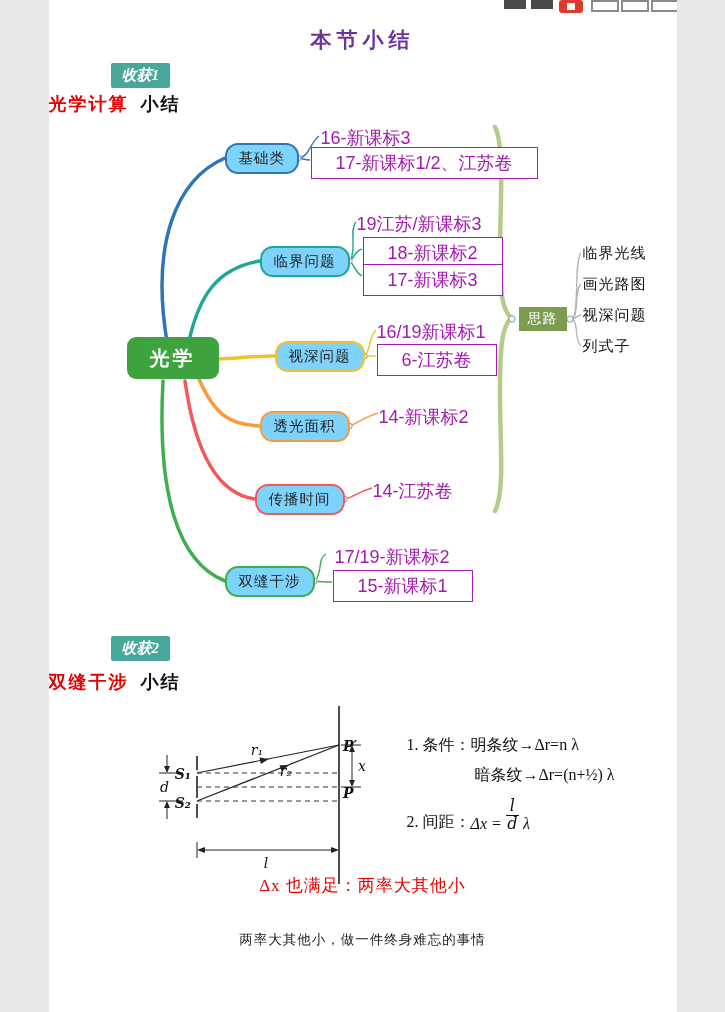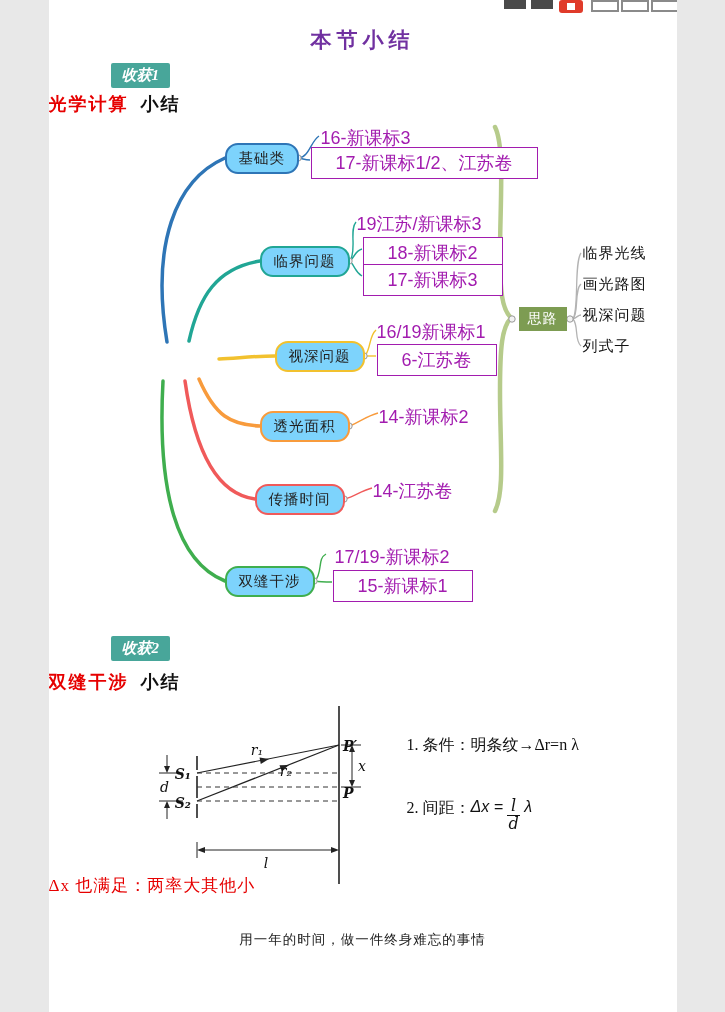--- a/index.html
+++ b/index.html
@@ -46,27 +46,27 @@
         padding:3px 9px;border-radius:0;z-index:3;letter-spacing:1px}
   .ritem{position:absolute;left:534px;font-size:15px;font-weight:normal;color:#111;z-index:3;white-space:nowrap;letter-spacing:1px}
 
   .diagram{position:absolute;left:90px;top:700px;z-index:2}
   .dlabel{font-family:"DejaVu Serif",serif;font-style:italic;font-size:14px;fill:#111}
   .dbold{font-weight:bold}
 
   .note-line{position:absolute;font-family:"Liberation Serif",serif;font-size:16px;color:#111;white-space:nowrap;z-index:3}
   .note1{left:358px;top:735px}
   .note2{left:426px;top:765px}
-  .note3{left:358px;top:798px;display:flex;align-items:flex-start}
-  .ital{font-style:italic;font-family:Liberation Sans, sans-serif}
+  .note3{left:358px;top:798px;display:flex;align-items:flex-end}
+  .ital{font-style:italic;font-family:Liberation Serif, serif}
   .frac{display:inline-flex;flex-direction:column;vertical-align:middle;text-align:center;
         margin:0 4px;font-style:italic;font-family:"DejaVu Serif",serif;line-height:1.05}
   .frac .num{border-bottom:1.2px solid #111;padding:0 4px}
 
-  .rednote{position:absolute;left:0;right:0;top:874px;text-align:left;color:#E60000;
+  .rednote{position:absolute;left:0;right:0;top:874px;text-align:center;color:#E60000;
            font:17px "Liberation Serif",serif;letter-spacing:1px;z-index:3}
   .footer{position:absolute;left:0;right:0;top:931px;text-align:center;
           font:13.5px "Liberation Serif",serif;color:#222;letter-spacing:1px}
   .pagenum{position:absolute;left:0;right:0;top:952px;text-align:center;font:11px "Liberation Sans",sans-serif;color:#555}
 </style>
 </head>
 <body>
 
 <div class="page">
 
@@ -123,20 +123,21 @@
         <circle cx="300" cy="261" r="3.2"></circle>
       <circle cx="315" cy="356" r="3.2"></circle>
         <circle cx="300" cy="426" r="3.2"></circle>
       <circle cx="295" cy="499" r="3.2"></circle>
         <circle cx="265" cy="581" r="3.2"></circle>
       <circle cx="463" cy="319" r="3.2"></circle>
         <circle cx="521" cy="319" r="3.2"></circle>
     </g>
   </svg>
 
+  <div class="root">光学</div>
 
   <div class="bnode bc0" style="left:176px;top:143px">基础类</div>
   <div class="bnode bc1" style="left:211px;top:246px">临界问题</div>
   <div class="bnode bc2" style="left:226px;top:341px">视深问题</div>
   <div class="bnode bc3" style="left:211px;top:411px">透光面积</div>
   <div class="bnode bc4" style="left:206px;top:484px">传播时间</div>
   <div class="bnode bc5" style="left:176px;top:566px">双缝干涉</div>
 
   <div class="leaf" style="left:272px;top:126px">16-新课标3</div>
   <div class="leaf boxed bc0" style="left:262px;top:147px">17-新课标1/2、江苏卷</div>
@@ -210,27 +211,28 @@
     <text class="dlabel" x="147" y="76" font-size="13" text-anchor="middle">r₂</text>
     <text class="dlabel dbold" x="204" y="51">P′</text>
     <text class="dlabel dbold" x="204" y="98">P</text>
     <text class="dlabel" x="219" y="71">x</text>
     <text class="dlabel" x="127" y="168" text-anchor="middle">l</text>
   </svg>
 
   <div class="note-line note1">
     <span>1. 条件：</span><span>明条纹→Δr=n λ</span>
   </div>
+  <div class="note-line note2">暗条纹→Δr=(n+½) λ</div>
   <div class="note-line note3">
     <span>2. 间距：</span>
     <span class="ital">Δx =</span>
     <span class="frac">
       <span class="num">l</span>
       <span class="den">d</span>
     </span>
     <span class="ital">λ</span>
   </div>
 
   <div class="rednote">Δx 也满足：两率大其他小</div>
 
-  <div class="footer">用一年的时间，做一件终身难忘的事情</div>
+  <div class="footer">两率大其他小，做一件终身难忘的事情</div>
 
 </div>
 
 </body></html>

